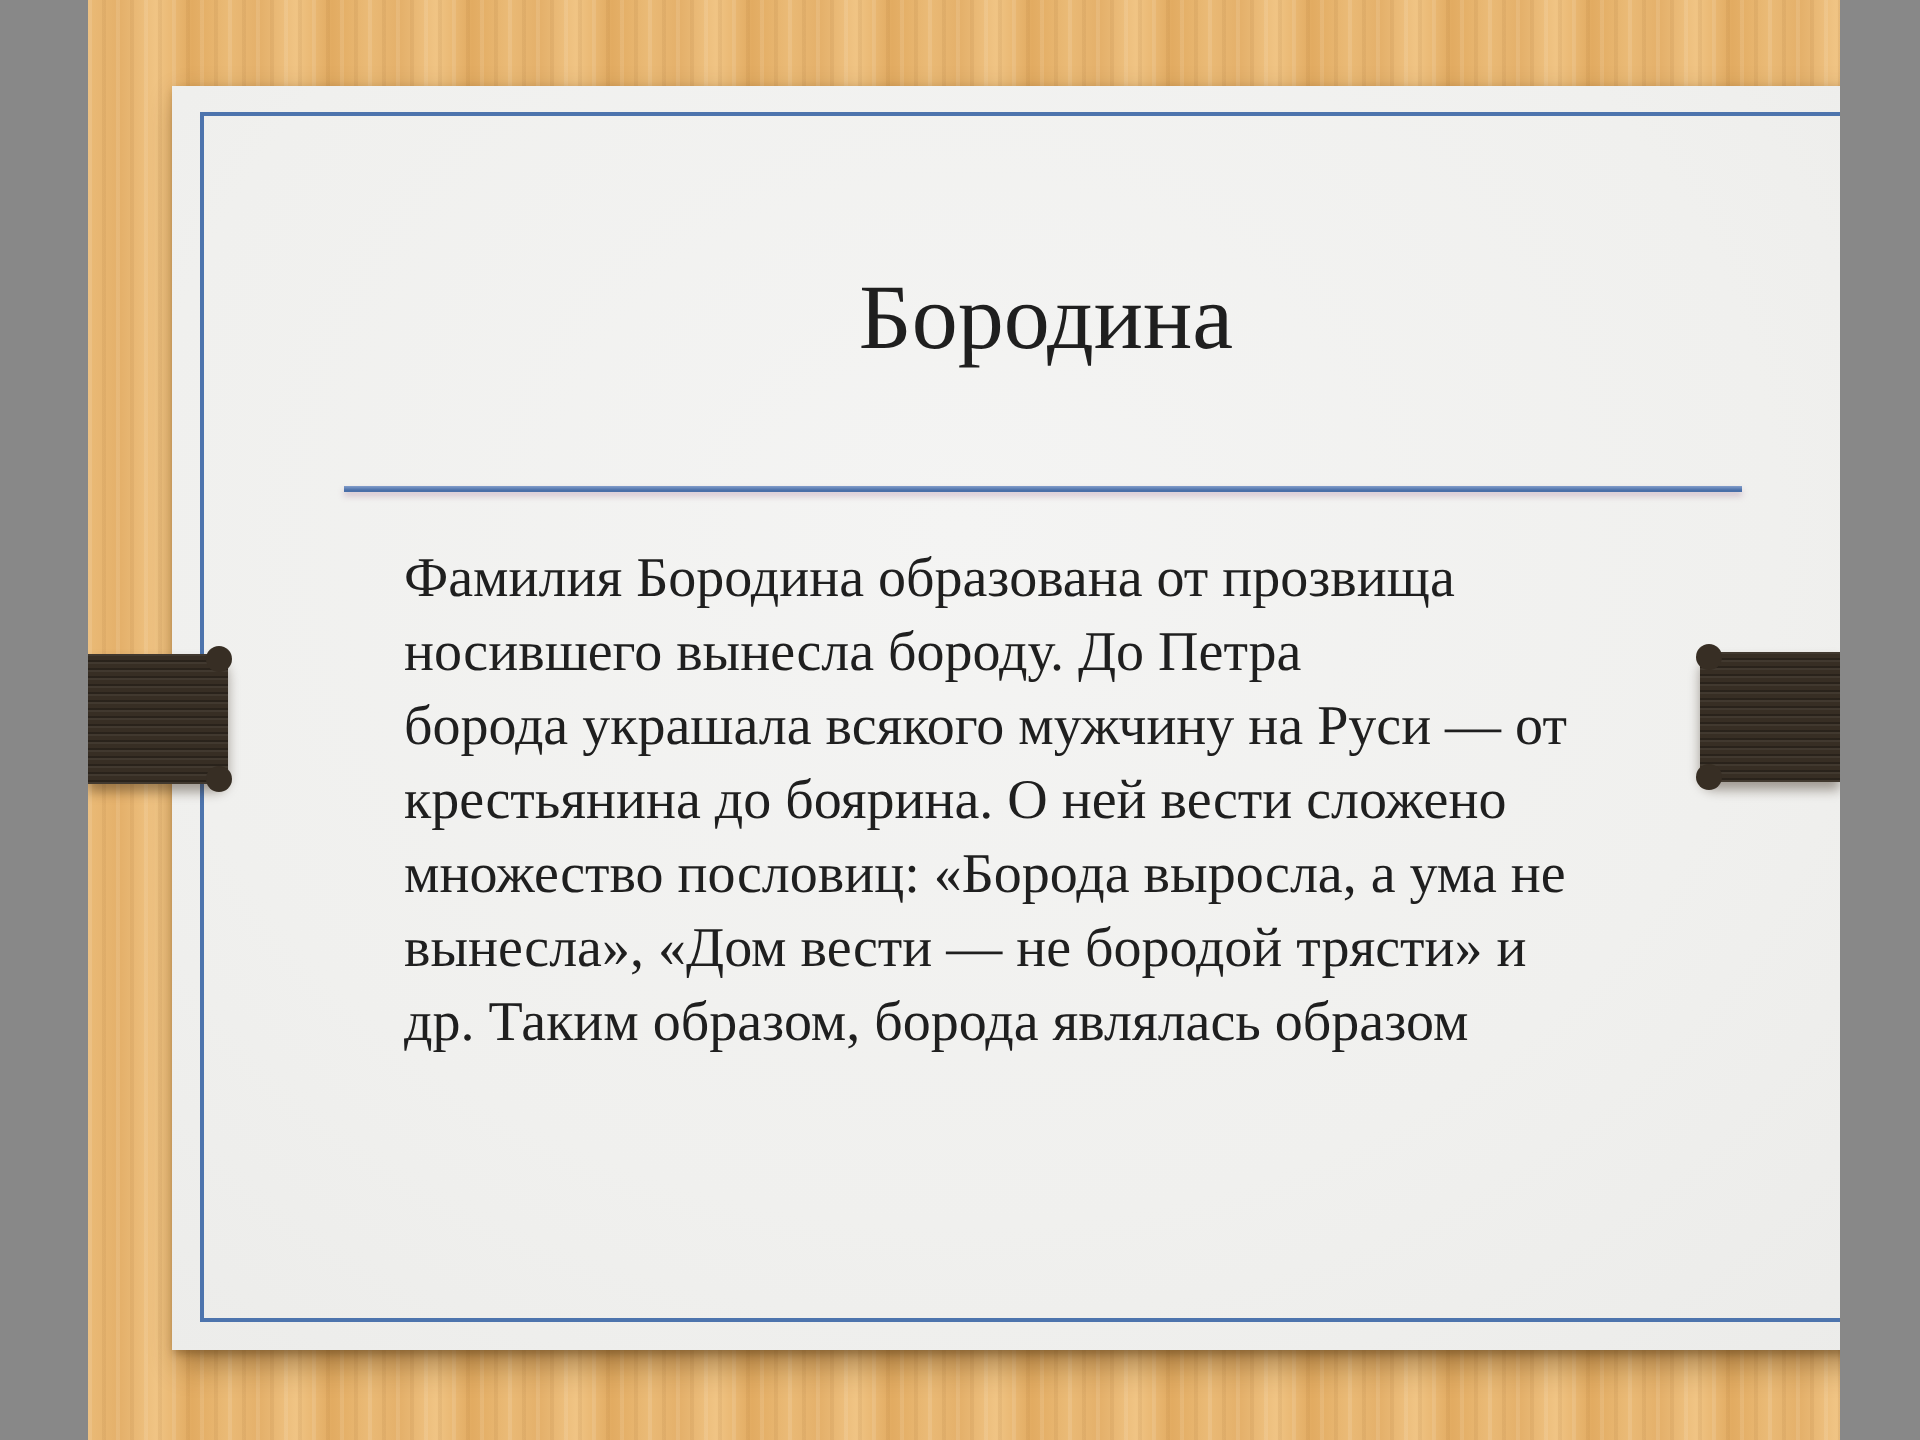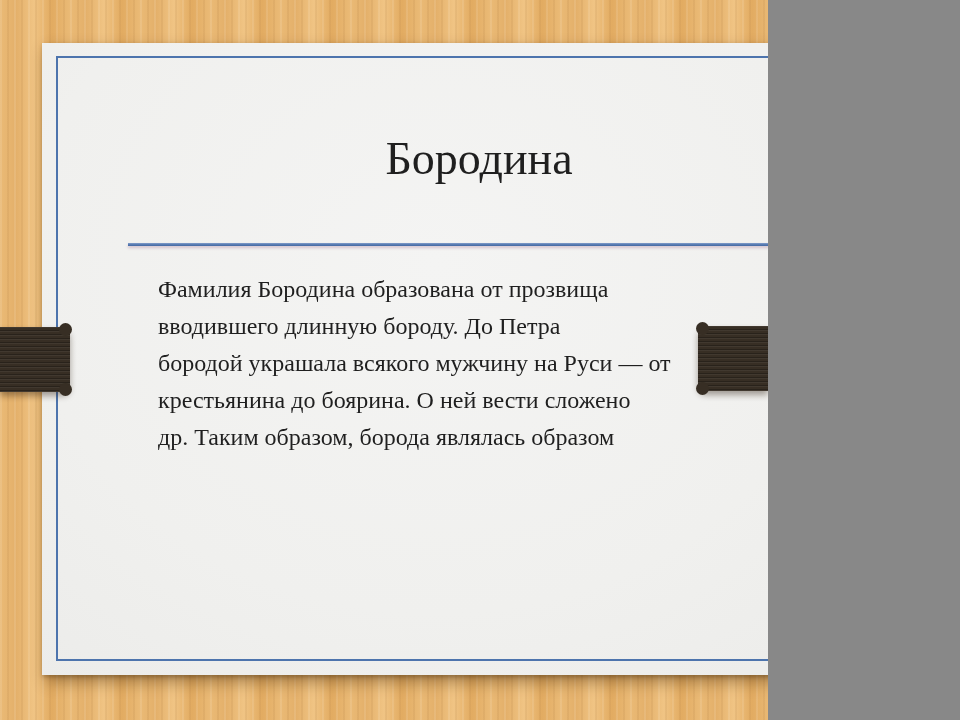--- a/index.html
+++ b/index.html
@@ -2,36 +2,37 @@
 <html style="--background-wood: #e7b46f; --card: #f2f2f0; --border-blue: #4d74ad; --divider-blue: #4a6fa8; --ribbon-brown: #372e24; --text: #1f1f1f;"><head>
 <meta charset="utf-8">
 <style>
   html, body {
     margin: 0;
     padding: 0;
     background: #888;
   }
   .stage {
     position: relative;
-    width: 768px;
+    width: 876px;
     height: 720px;
     overflow: hidden;
     font-family: "Liberation Serif", "DejaVu Serif", serif;
     
     background-color: var(--background-wood, #e7b46f);
     background-image:
       repeating-linear-gradient(90deg,
         rgba(255,255,255,0.10) 0px, rgba(255,255,255,0.10) 2px,
         rgba(0,0,0,0.0) 2px, rgba(0,0,0,0.0) 7px,
         rgba(120,70,20,0.07) 7px, rgba(120,70,20,0.07) 9px,
         rgba(0,0,0,0.0) 9px, rgba(0,0,0,0.0) 14px),
       repeating-linear-gradient(90deg,
         #eaba76 0px, #e4b06a 16px, #f0c484 34px,
         #e2ab61 52px, #eaba76 70px),
       linear-gradient(180deg, #eec07c 0%, #e2ad66 100%);
+    margin-left: 44px;
   }
 
   
   .card {
     position: absolute;
     left: 42px;
     top: 43px;
     width: 874px;
     height: 632px;
     background:
@@ -70,21 +71,21 @@
     height: 3px;
     background: linear-gradient(180deg, #839ecb 0%, var(--divider-blue, #4a6fa8) 70%);
     box-shadow: 0 2px 3px rgba(170, 130, 160, 0.45);
   }
 
   .body {
     position: absolute;
     left: 116px;
     top: 228px;
     width: 700px;
-    font-size: 24px;
+    font-size: 28px;
     line-height: 37px;
     color: var(--text, #1f1f1f);
   }
   .body .line {
     white-space: nowrap;
   }
 
   
   .ribbon {
     position: absolute;
@@ -123,21 +124,23 @@
 </head>
 <body>
 
 <div class="stage">
   <div class="card">
     <div class="card-border"></div>
     <h1 class="title">Бородина</h1>
     <div class="divider"></div>
     <div class="body">
       <div class="line">Фамилия Бородина образована от прозвища</div>
-      <div class="line">вводившего длинную бороду. До Петра</div>
-      <div class="line">бородой украшала всякого мужчину на Руси — от</div>
+      <div class="line">носившего вынесла бороду. До Петра</div>
+      <div class="line">борода украшала всякого мужчину на Руси — от</div>
       <div class="line">крестьянина до боярина. О ней вести сложено</div>
+      <div class="line">множество пословиц: «Борода выросла, а ума не</div>
+      <div class="line">вынесла», «Дом вести — не бородой трясти» и</div>
       <div class="line">др. Таким образом, борода являлась образом</div>
     </div>
   </div>
   <div class="ribbon left"></div>
   <div class="ribbon right"></div>
 </div>
 
 </body></html>

